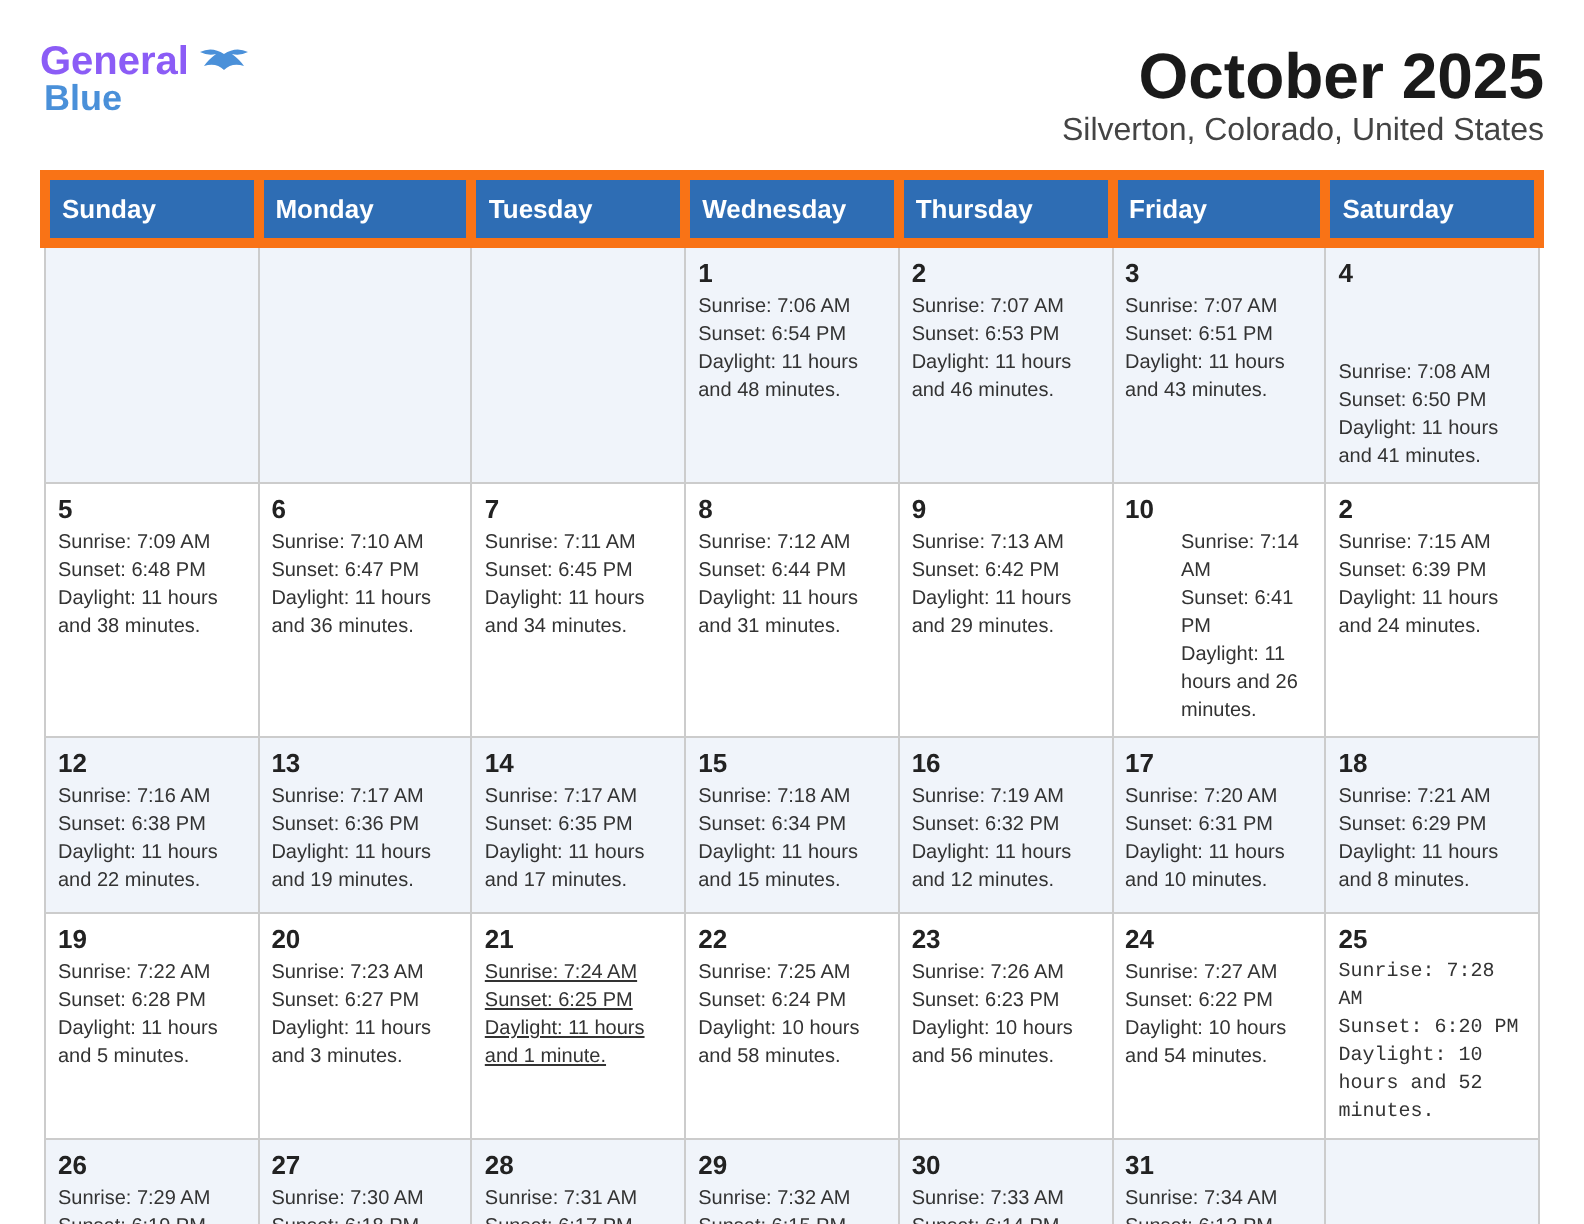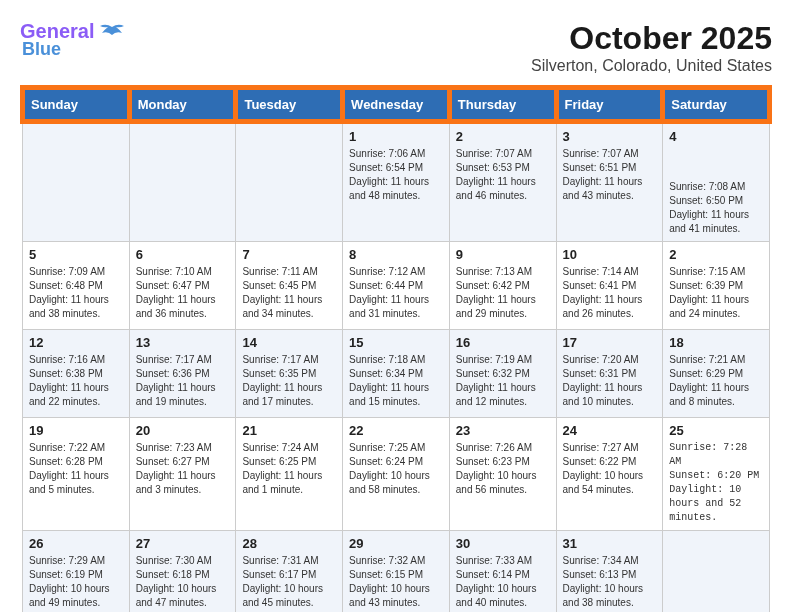--- a/index.html
+++ b/index.html
@@ -175,21 +175,21 @@
 Daylight: 11 hours and 31 minutes.</div>
         </td>
         <td>
           <div class="day-num">9</div>
           <div class="cell-info" style="white-space: pre-line;">Sunrise: 7:13 AM
 Sunset: 6:42 PM
 Daylight: 11 hours and 29 minutes.</div>
         </td>
         <td>
           <div class="day-num">10</div>
-          <div class="cell-info" style="white-space: pre-line;">Sunrise: 7:14 AM
+          <div class="cell-info" style="white-space: pre-line; margin-left: 28px;">Sunrise: 7:14 AM
 Sunset: 6:41 PM
 Daylight: 11 hours and 26 minutes.</div>
         </td>
         <td>
           <div class="day-num">2</div>
           <div class="cell-info" style="white-space: pre-line;">Sunrise: 7:15 AM
 Sunset: 6:39 PM
 Daylight: 11 hours and 24 minutes.</div>
         </td>
       </tr>
@@ -245,21 +245,21 @@
 Daylight: 11 hours and 5 minutes.</div>
         </td>
         <td>
           <div class="day-num">20</div>
           <div class="cell-info" style="white-space: pre-line;">Sunrise: 7:23 AM
 Sunset: 6:27 PM
 Daylight: 11 hours and 3 minutes.</div>
         </td>
         <td>
           <div class="day-num">21</div>
-          <div class="cell-info" style="white-space: pre-line;">Sunrise: 7:24 AM
+          <div class="cell-info" style="white-space: pre-line; text-decoration: underline;">Sunrise: 7:24 AM
 Sunset: 6:25 PM
 Daylight: 11 hours and 1 minute.</div>
         </td>
         <td>
           <div class="day-num">22</div>
           <div class="cell-info" style="white-space: pre-line;">Sunrise: 7:25 AM
 Sunset: 6:24 PM
 Daylight: 10 hours and 58 minutes.</div>
         </td>
         <td>

